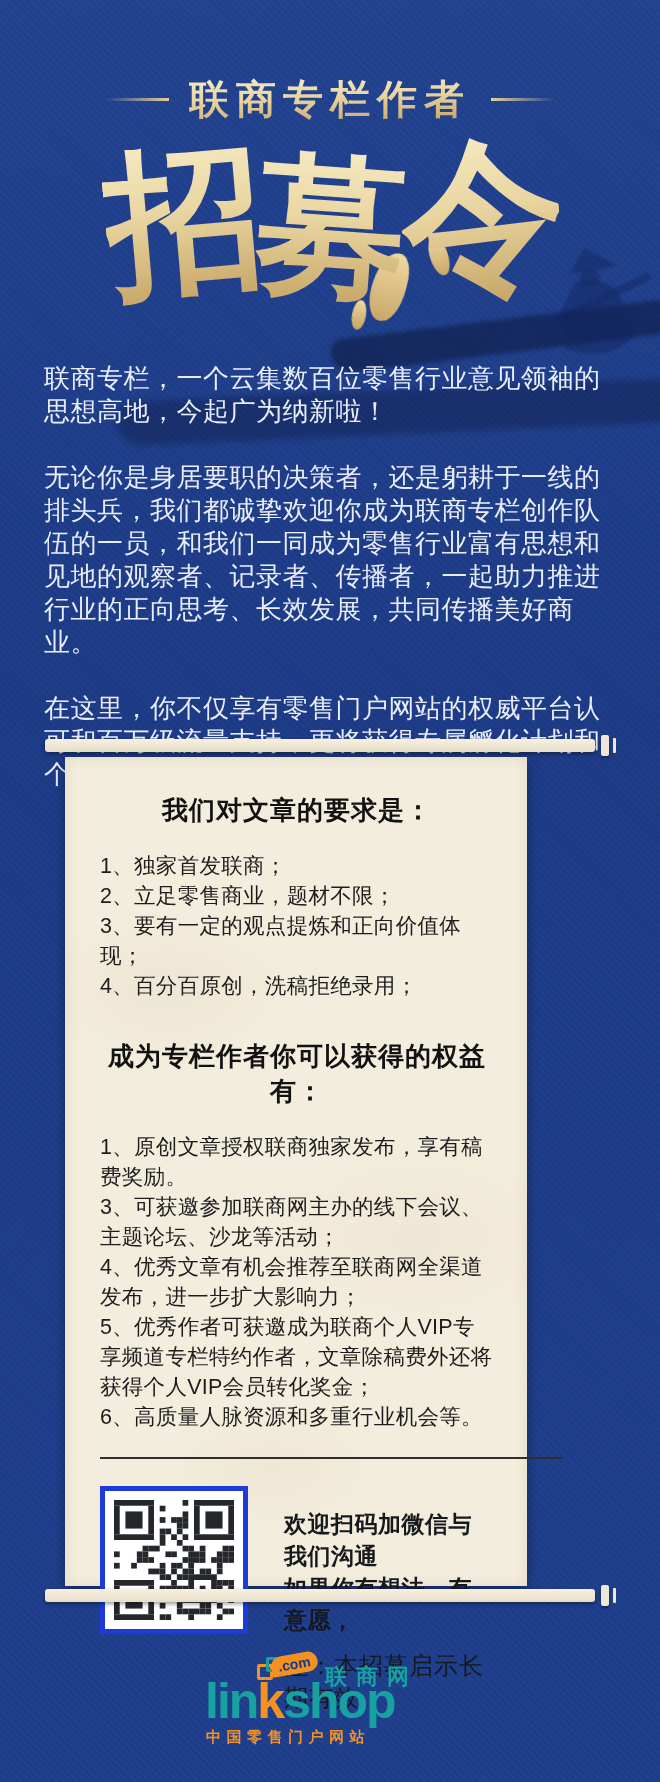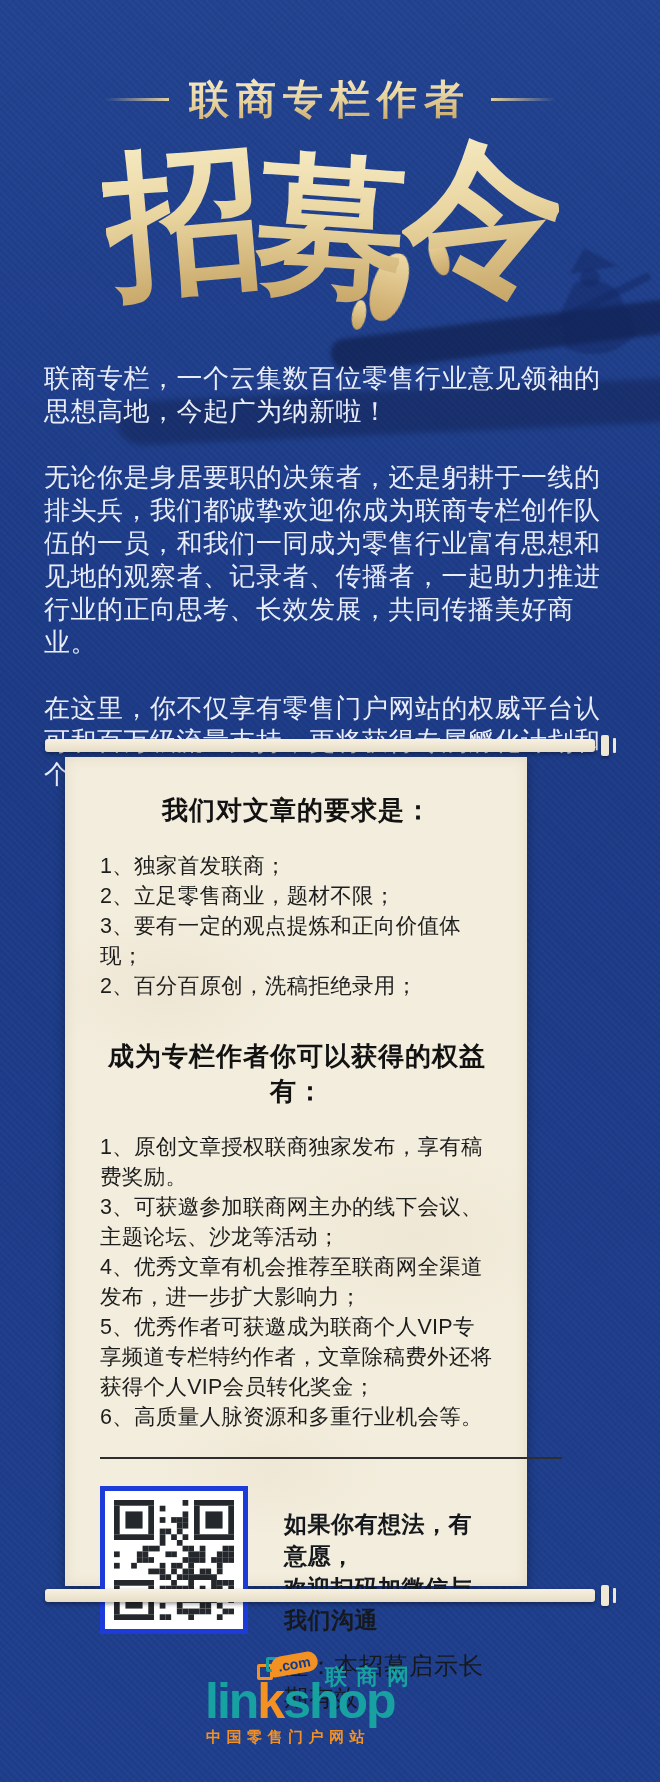--- a/index.html
+++ b/index.html
@@ -145,21 +145,21 @@
   <div class="rod top"></div>
   <div class="rod-knob knob-top"></div>
   <div class="rod-sliver sliver-top"></div>
 
   <div class="panel">
     <div class="panel-h">我们对文章的要求是：</div>
     <div class="panel-list">
         <div>1、独家首发联商；</div>
         <div>2、立足零售商业，题材不限；</div>
         <div>3、要有一定的观点提炼和正向价值体现；</div>
-        <div>2、百分百原创，洗稿拒绝录用；</div>
+        <div>4、百分百原创，洗稿拒绝录用；</div>
       </div>
 
     <div class="panel-h benefits">成为专栏作者你可以获得的权益有：</div>
     <div class="panel-list">
         <div>1、原创文章授权联商独家发布，享有稿费奖励。</div>
         <div>3、可获邀参加联商网主办的线下会议、主题论坛、沙龙等活动；</div>
         <div>4、优秀文章有机会推荐至联商网全渠道发布，进一步扩大影响力；</div>
         <div>5、优秀作者可获邀成为联商个人VIP专享频道专栏特约作者，文章除稿费外还将获得个人VIP会员转化奖金；</div>
         <div>6、高质量人脉资源和多重行业机会等。</div>
       </div>
@@ -287,22 +287,22 @@
             <rect x="96" y="114" width="6" height="6" fill="#24272b"></rect>
             <rect x="114" y="114" width="6" height="6" fill="#24272b"></rect>
             <rect x="120" y="114" width="6" height="6" fill="#24272b"></rect>
             <rect x="48" y="120" width="6" height="6" fill="#24272b"></rect>
             <rect x="54" y="120" width="6" height="6" fill="#24272b"></rect>
             <rect x="78" y="120" width="6" height="6" fill="#24272b"></rect>
             <rect x="108" y="120" width="6" height="6" fill="#24272b"></rect>
           </svg>
       </div>
       <div class="contact-text">
+        <div>欢迎扫码加微信与我们沟通</div>
         <div>如果你有想法，有意愿，</div>
-        <div>欢迎扫码加微信与我们沟通</div>
         <div class="contact-note">注：本招募启示长期有效</div>
       </div>
     </div>
   </div>
 
   <div class="rod bottom"></div>
   <div class="rod-knob knob-bottom"></div>
   <div class="rod-sliver sliver-bottom"></div>
 
   <div class="logo">

